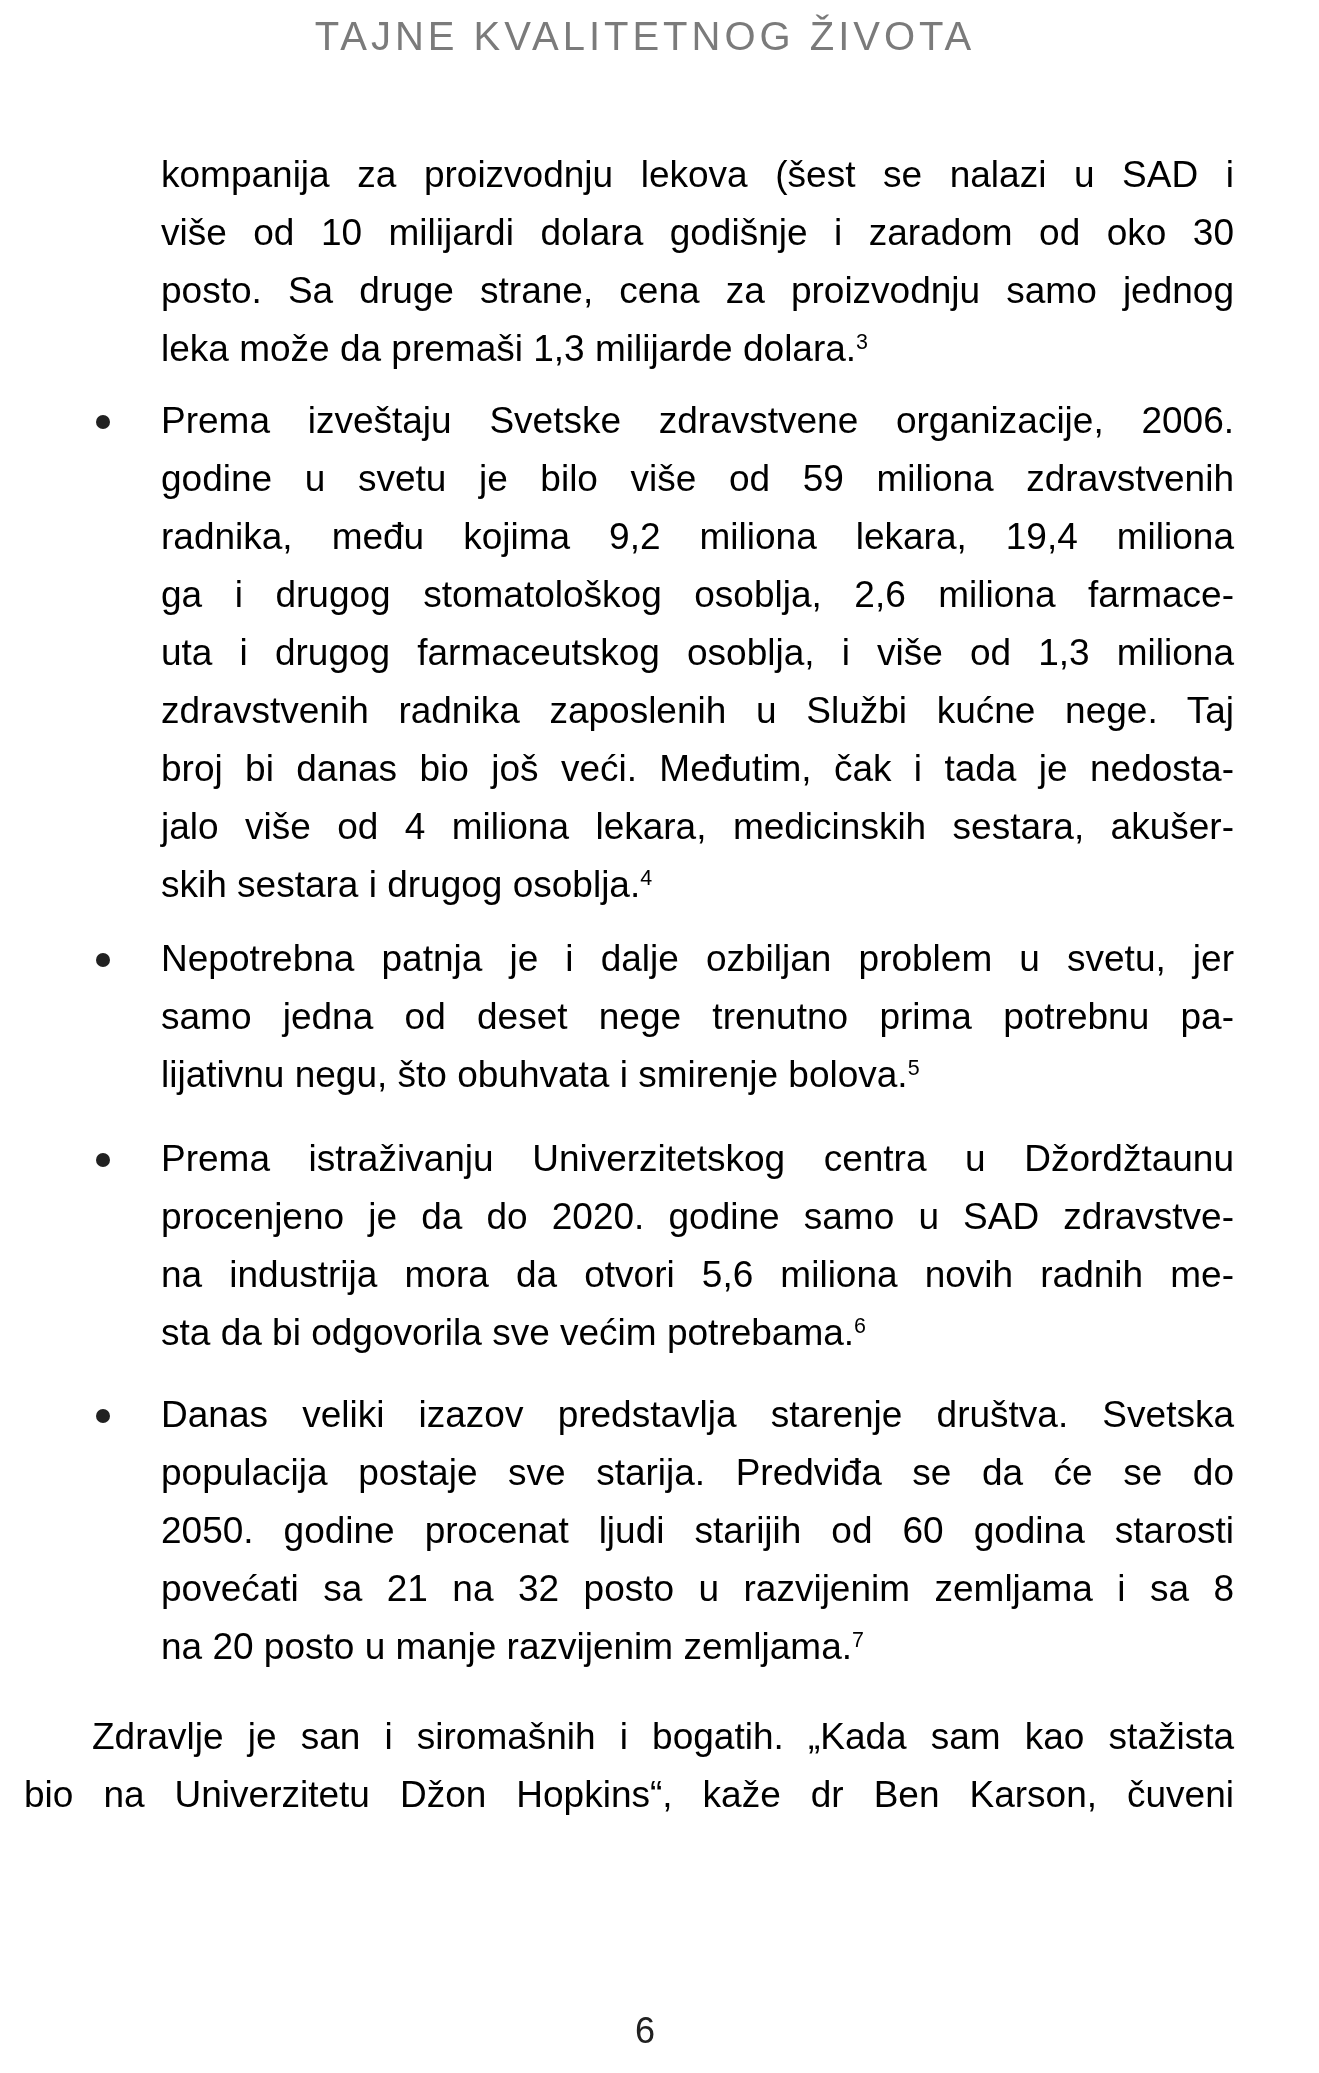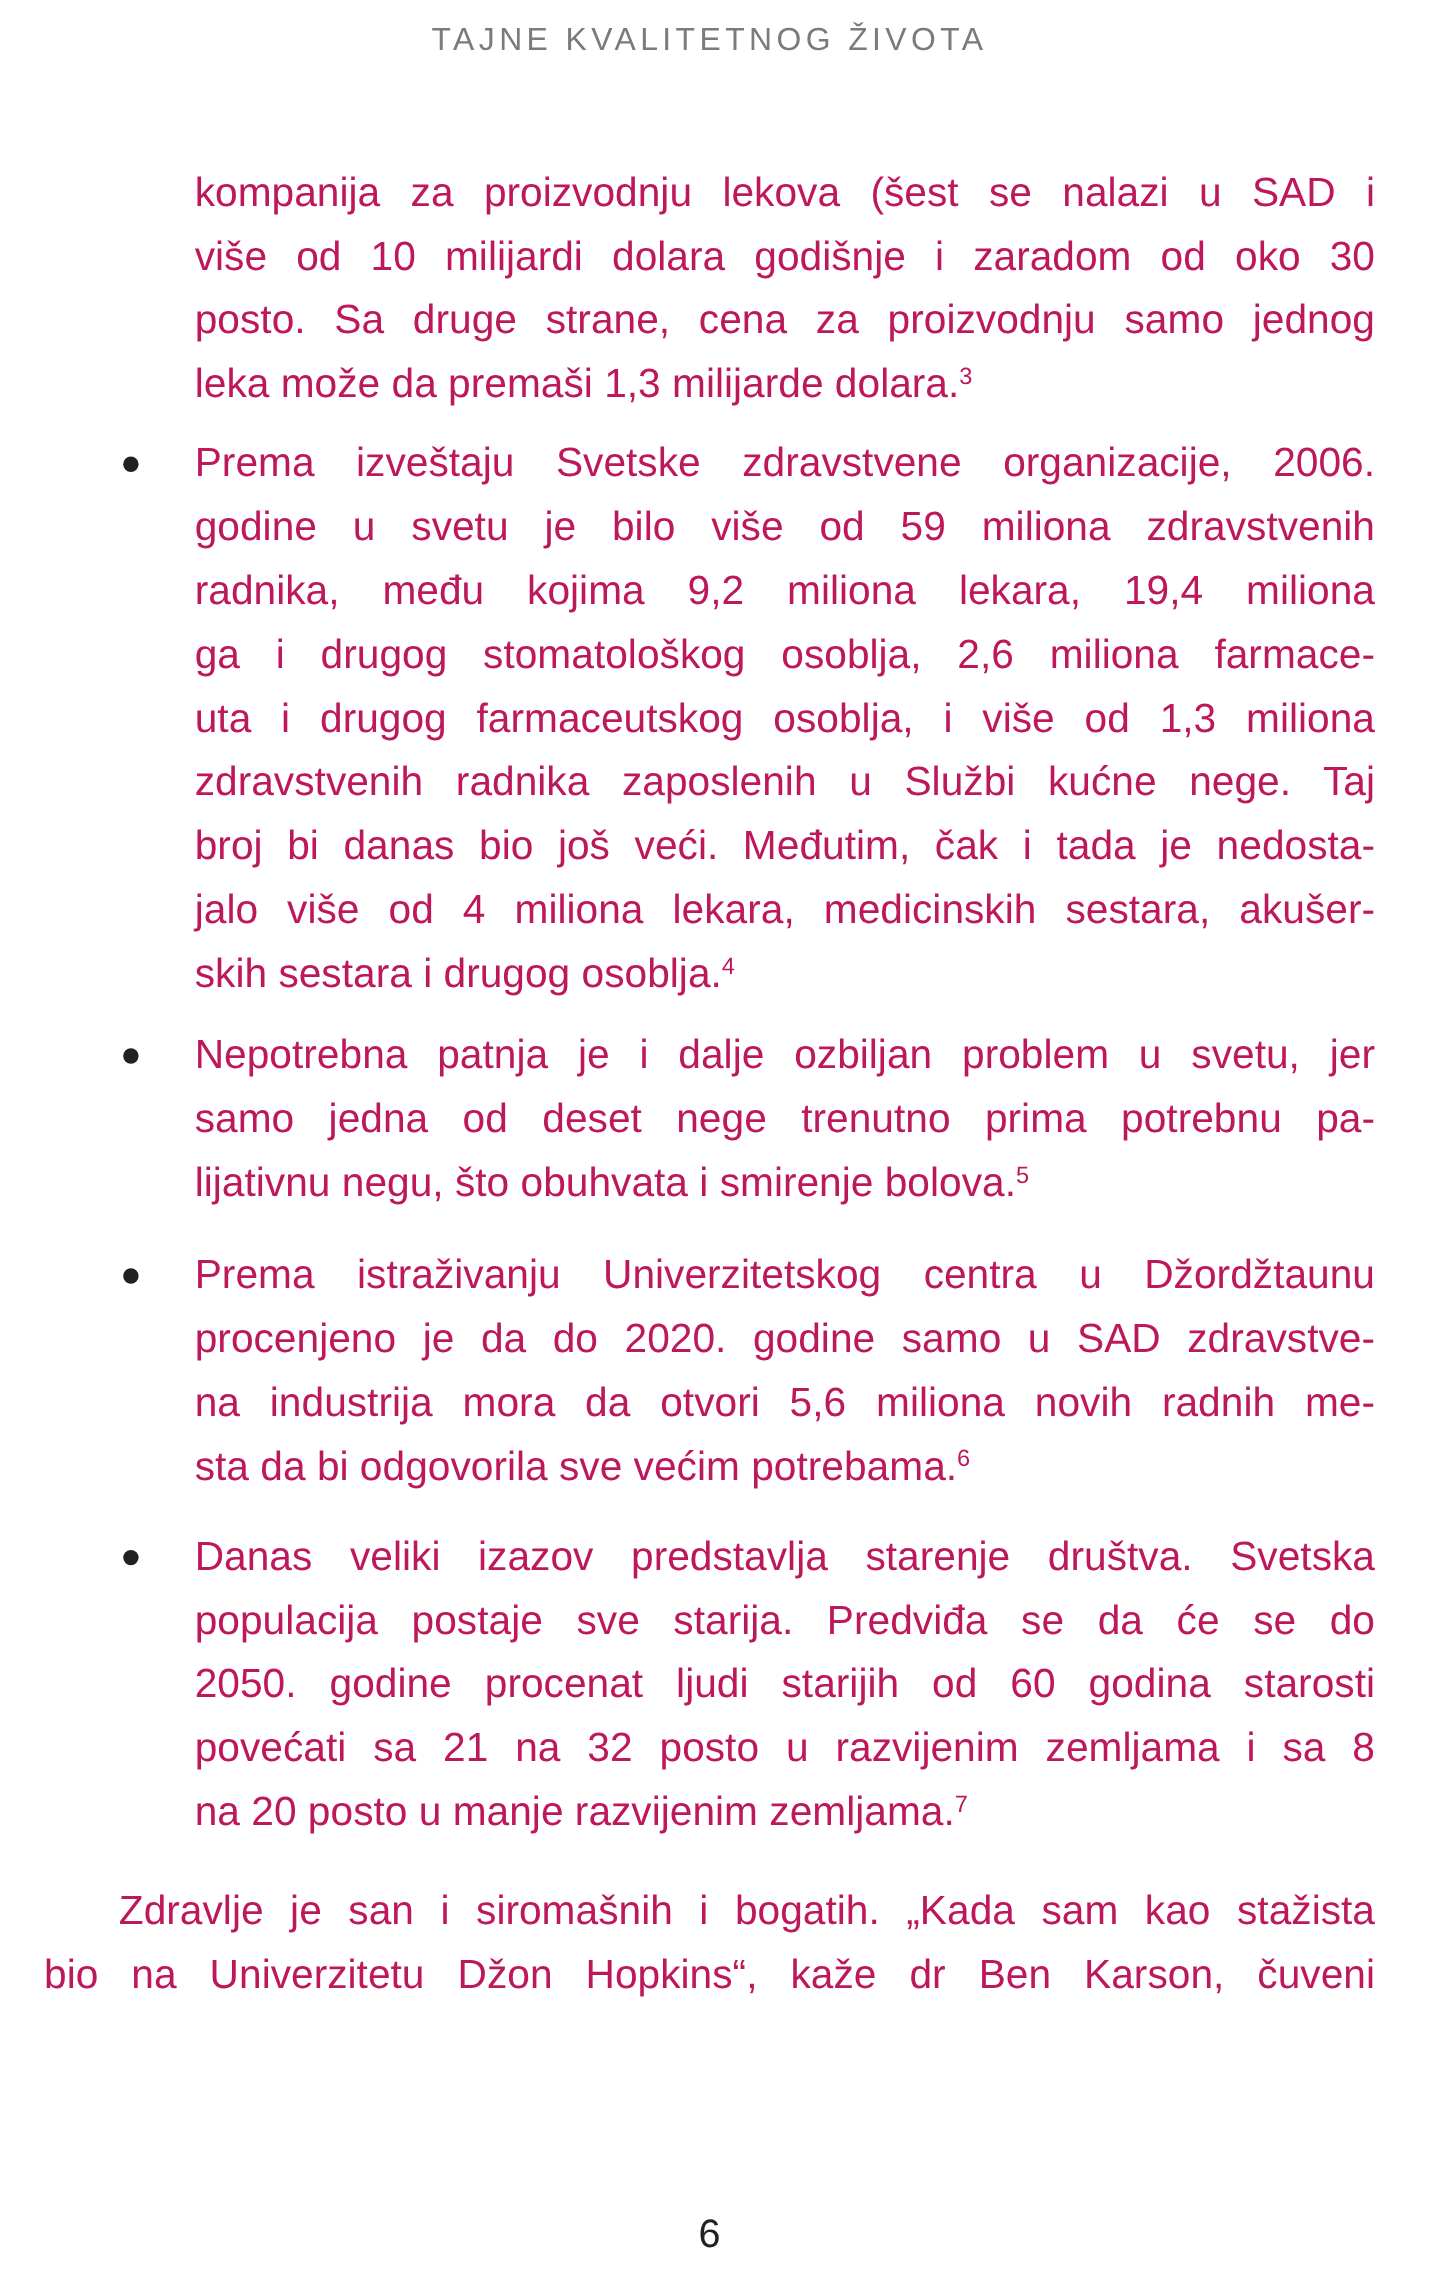--- a/index.html
+++ b/index.html
@@ -12,34 +12,34 @@
     overflow: hidden;
     font-family: "Liberation Sans", "DejaVu Sans", sans-serif;
     color: #212121;
   }
   .title {
     position: absolute;
     top: 16px;
     left: 40px;
     width: 1210px;
     text-align: center;
-    font-size: 29px;
+    font-size: 40px;
     line-height: 40px;
     letter-spacing: 4px;
     color: #7b7b7b;
     font-weight: 400;
   }
   .text-body {
     position: absolute;
     top: 146px;
-    left: 40px;
+    left: 24px;
     width: 1210px;
     font-size: 37px;
     line-height: 58px;
-    color: #be185d;
+    color: #000000;
   }
   .para { position: relative; }
   .para.indented { padding-left: 137px; }
   .para.continuation { margin-bottom: 14px; }
   .para.b1 { margin-bottom: 16px; }
   .para.b2 { margin-bottom: 20px; }
   .para.b3 { margin-bottom: 24px; margin-top: 26px; }
   .para.b4 { margin-bottom: 32px; }
   .para.closing { padding-left: 0; }
   .para.closing .line:first-child { text-indent: 68px; }

